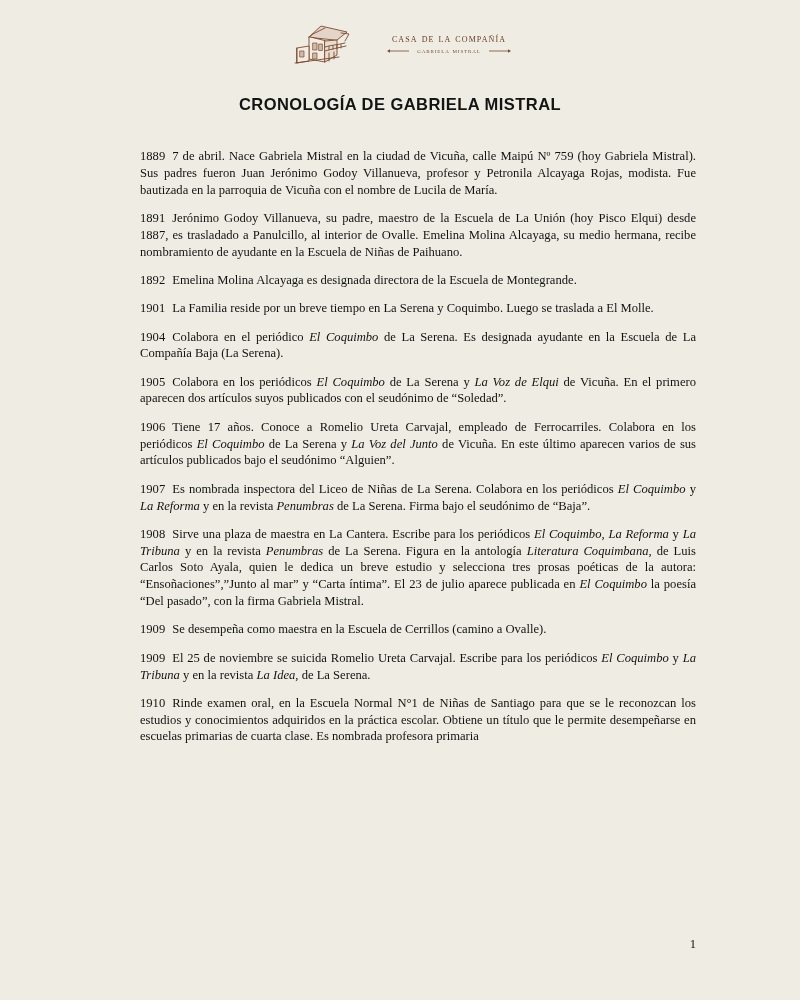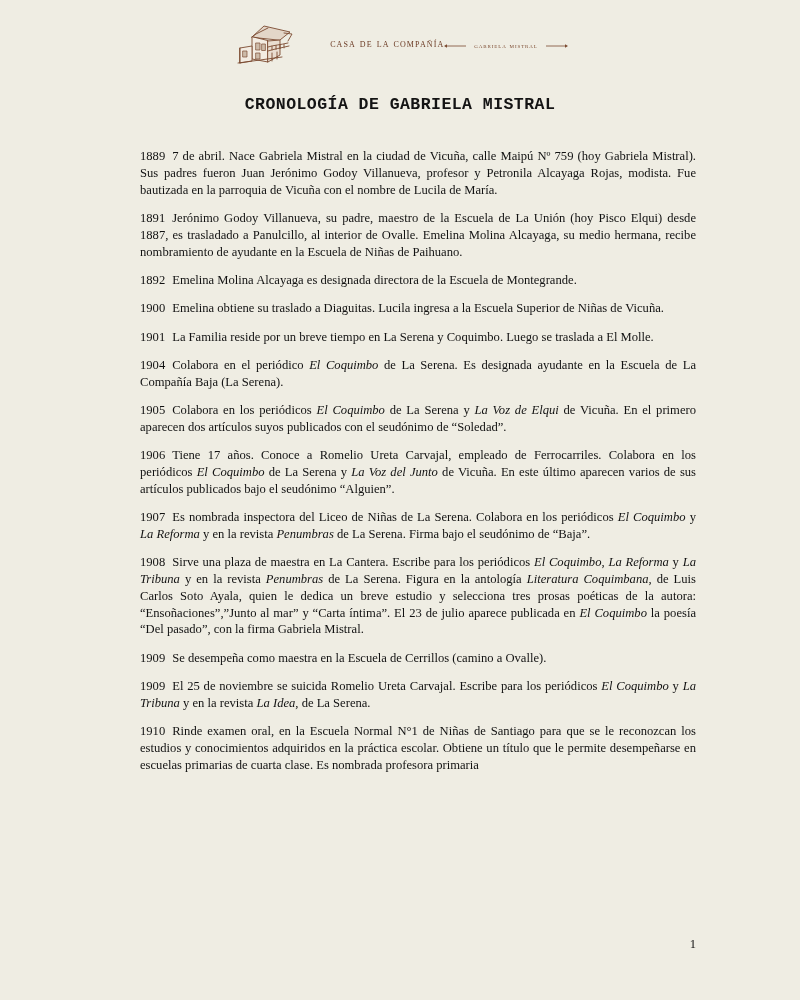--- a/index.html
+++ b/index.html
@@ -37,21 +37,21 @@
     align-items: center;
     gap: 8px;
   }
   .logo-mark {
     width: 66px;
     height: 46px;
     display: block;
   }
   .logo-words {
     display: flex;
-    flex-direction: row;
+    flex-direction: column;
     align-items: center;
     justify-content: center;
     line-height: 1;
     margin-left: 24px;
   }
   .logo-title {
     font-family: "Liberation Serif", "DejaVu Serif", serif;
     font-size: 11.5px;
     letter-spacing: 1.1px;
     color: #6b3a23;
@@ -80,21 +80,21 @@
 
   
   .doc-title {
     text-align: center;
     font-size: 16.5px;
     font-weight: bold;
     letter-spacing: 0.45px;
     color: #141414;
     margin: 0;
     padding-top: 39px;
-    font-family: Liberation Mono, monospace;
+    font-family: Liberation Sans, sans-serif;
   }
 
   
   .entries {
     margin: 0;
     padding: 34px 104px 0 140px;
     box-sizing: border-box;
   }
   .entry {
     font-size: 12.6px;
@@ -181,21 +181,20 @@
 
     </div>
   </div>
 
   <h1 class="doc-title">CRONOLOGÍA DE GABRIELA MISTRAL</h1>
 
   <div class="entries">
       <p class="entry"><span class="yr">1889</span><span class="gap"></span><span>7 de abril. Nace Gabriela Mistral en la ciudad de Vicuña, calle Maipú Nº 759 (hoy Gabriela Mistral). Sus padres fueron Juan Jerónimo Godoy Villanueva, profesor y Petronila Alcayaga Rojas, modista. Fue bautizada en la parroquia de Vicuña con el nombre de Lucila de María.</span></p>
       <p class="entry"><span class="yr">1891</span><span class="gap"></span><span>Jerónimo Godoy Villanueva, su padre, maestro de la Escuela de La Unión (hoy Pisco Elqui) desde 1887, es trasladado a Panulcillo, al interior de Ovalle. Emelina Molina Alcayaga, su medio hermana, recibe nombramiento de ayudante en la Escuela de Niñas de Paihuano.</span></p>
       <p class="entry"><span class="yr">1892</span><span class="gap"></span><span>Emelina Molina Alcayaga es designada directora de la Escuela de Montegrande.</span></p>
-      <p class="entry"><span class="yr">1900</span><span class="gap"></span><span>Emelina obtiene su traslado a Diaguitas. Lucila ingresa a la Escuela Superior de Niñas de Vicuña.</span></p>
       <p class="entry"><span class="yr">1901</span><span class="gap"></span><span>La Familia reside por un breve tiempo en La Serena y Coquimbo. Luego se traslada a El Molle.</span></p>
       <p class="entry"><span class="yr">1904</span><span class="gap"></span><span>Colabora en el periódico </span><i>El Coquimbo</i><span> de La Serena. Es designada ayudante en la Escuela de La Compañía Baja (La Serena).</span></p>
       <p class="entry"><span class="yr">1905</span><span class="gap"></span><span>Colabora en los periódicos  </span><i>El Coquimbo</i><span> de La Serena y </span><i>La Voz de Elqui</i><span> de Vicuña. En el primero aparecen dos artículos suyos publicados con el seudónimo de “Soledad”.</span></p>
       <p class="entry"><span class="yr">1906</span><span class="gap"></span><span>Tiene 17 años. Conoce a Romelio Ureta Carvajal, empleado de Ferrocarriles. Colabora en los periódicos </span><i>El Coquimbo</i><span> de La Serena y </span><i>La Voz del Junto</i><span> de Vicuña. En este último aparecen varios de sus artículos publicados bajo el seudónimo “Alguien”.</span></p>
       <p class="entry"><span class="yr">1907</span><span class="gap"></span><span>Es nombrada inspectora del Liceo de Niñas de La Serena. Colabora en los periódicos </span><i>El Coquimbo</i><span> y </span><i>La Reforma</i><span> y en la revista </span><i>Penumbras</i><span> de La Serena. Firma bajo el seudónimo de “Baja”.</span></p>
       <p class="entry"><span class="yr">1908</span><span class="gap"></span><span>Sirve una plaza de maestra en La Cantera. Escribe para los periódicos </span><i>El Coquimbo</i><span>, </span><i>La Reforma</i><span> y </span><i>La Tribuna</i><span> y en la revista </span><i>Penumbras</i><span> de La Serena. Figura en la antología </span><i>Literatura Coquimbana</i><span>, de Luis Carlos Soto Ayala, quien le dedica un breve estudio y selecciona tres prosas poéticas de la autora: “Ensoñaciones”,”Junto al mar” y “Carta íntima”. El 23 de julio aparece publicada en </span><i>El Coquimbo</i><span> la poesía “Del pasado”, con la firma Gabriela Mistral.</span></p>
       <p class="entry"><span class="yr">1909</span><span class="gap"></span><span>Se desempeña como maestra en la Escuela de Cerrillos (camino a Ovalle).</span></p>
       <p class="entry"><span class="yr">1909</span><span class="gap"></span><span>El 25 de noviembre se suicida Romelio Ureta Carvajal. Escribe para los periódicos </span><i>El Coquimbo</i><span> y </span><i>La Tribuna</i><span> y en la revista </span><i>La Idea</i><span>, de La Serena.</span></p>
       <p class="entry"><span class="yr">1910</span><span class="gap"></span><span>Rinde examen oral, en la Escuela Normal N°1 de Niñas de Santiago para que se le reconozcan los estudios y conocimientos adquiridos en la práctica escolar. Obtiene un título que le permite desempeñarse en escuelas primarias de cuarta clase. Es nombrada profesora primaria</span></p>
     </div>

